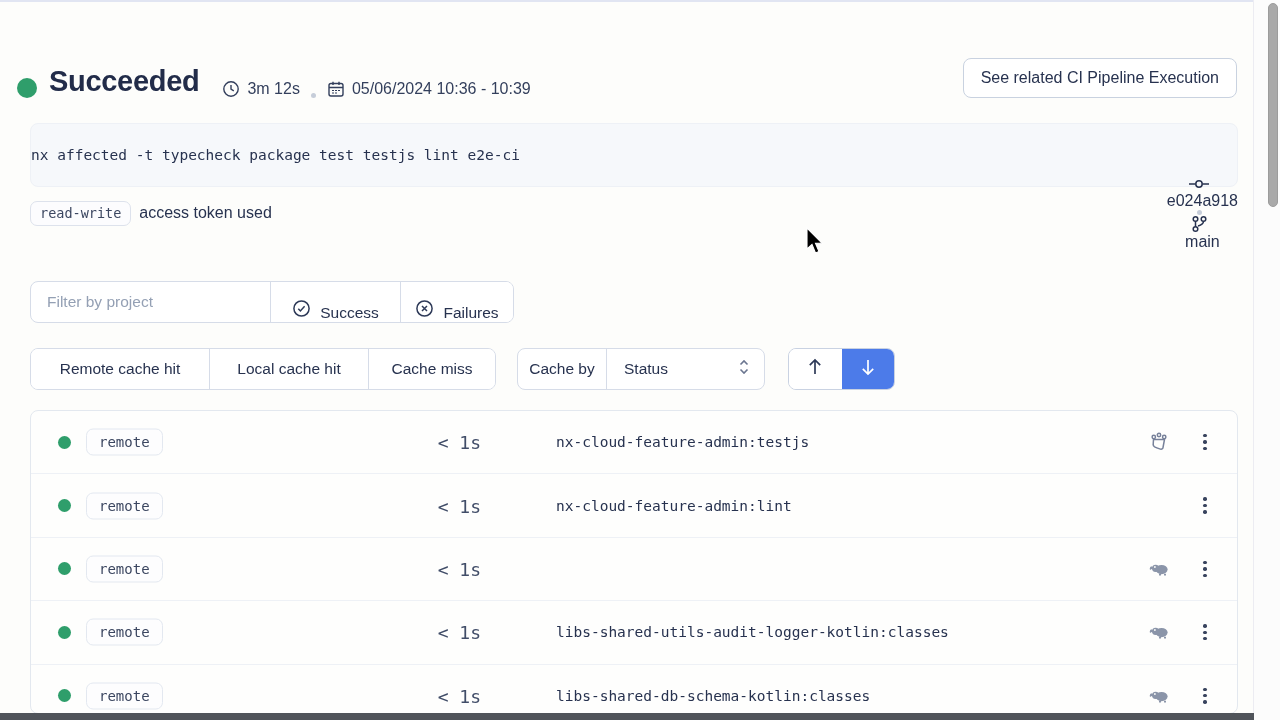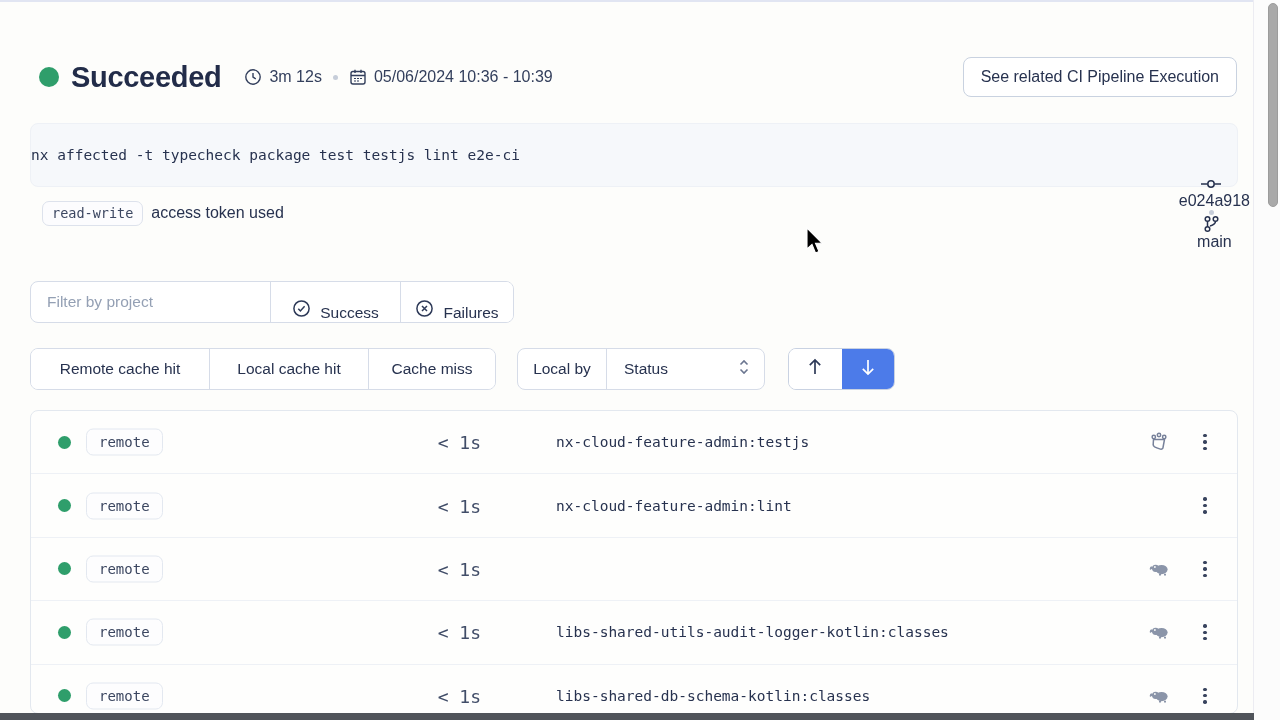--- a/index.html
+++ b/index.html
@@ -4,21 +4,21 @@
 <style>
   * { box-sizing: border-box; }
   html,body { margin:0; padding:0; }
   body {
     width:1280px; height:720px; position:relative; overflow:hidden;
     background:#fdfdfb; font-family:"Liberation Sans", sans-serif; color:#27324f;
   }
   .top-line { position:absolute; top:0; left:0; width:1280px; height:2px; background:#e1e5f2; }
 
   
-  .header { position:absolute; top:56px; left:39px; right:43px; height:42px; display:flex; align-items:center; }
+  .header { position:absolute; top:56px; left:17px; right:43px; height:42px; display:flex; align-items:flex-end; }
   .status-dot { width:20px; height:20px; border-radius:50%; background:#2f9e6b; flex:0 0 auto; }
   .page-title { font-size:29px; font-weight:700; color:#222c49; margin:0 0 0 12px; letter-spacing:-0.3px; }
   .header-meta { display:flex; align-items:center; margin-left:23px; font-size:16px; color:#333f5c; }
   .header-meta svg { display:block; }
   .meta-text { margin-left:7px; }
   .dot-sep { width:5px; height:5px; border-radius:50%; background:#c6cdd9; margin:0 11px; }
   .related-btn {
     margin-left:auto; height:40px; padding:0 17px; background:#fff;
     border:1px solid #c9d2e0; border-radius:8px; font-size:16px; color:#27324f;
     font-family:"Liberation Sans", sans-serif; display:flex; align-items:center; cursor:pointer;
@@ -26,21 +26,21 @@
 
   
   .command-box {
     position:absolute; top:123px; left:30px; width:1208px; height:64px;
     background:#f6f8fb; border:1px solid #eef1f6; border-radius:8px;
     display:flex; align-items:center; 
     font-family:"DejaVu Sans Mono", monospace; font-size:14.5px; color:#27324f;
   }
 
   
-  .token-row { position:absolute; top:199px; left:42px; width:1208px; height:28px; display:flex; align-items:center; }
+  .token-row { position:absolute; top:199px; left:30px; width:1208px; height:28px; display:flex; align-items:center; }
   .token-pill {
     font-family:"DejaVu Sans Mono", monospace; font-size:13.5px; color:#3c4761;
     border:1px solid #dde2ec; border-radius:7px; background:#fcfcfe; padding:3px 9px 4px;
   }
   .token-label { margin-left:8px; font-size:16px; color:#27324f; }
   .vcs-group { margin-left:auto; display:flex; align-items:center; font-size:16px; color:#27324f;flex-direction:column; }
   .vcs-group svg { display:block; }
   .vcs-text { margin-left:6px; }
 
   
@@ -201,21 +201,21 @@
   </div>
 </div>
 
 <div class="cache-tabs">
   <div class="cache-tab">Remote cache hit</div>
   <div class="cache-tab">Local cache hit</div>
   <div class="cache-tab">Cache miss</div>
 </div>
 
 <div class="sort-group">
-  <div class="sort-label">Local by</div>
+  <div class="sort-label">Cache by</div>
   <div class="sort-select">
     <span>Status</span>
     <span class="chevrons">
       <svg width="14" height="18" viewBox="0 0 14 18" fill="none" stroke="#6b7690" stroke-width="1.6">
         <path d="M3.5 6.5L7 3l3.5 3.5M3.5 11.5L7 15l3.5-3.5"></path>
       </svg>
     </span>
   </div>
 </div>
 

